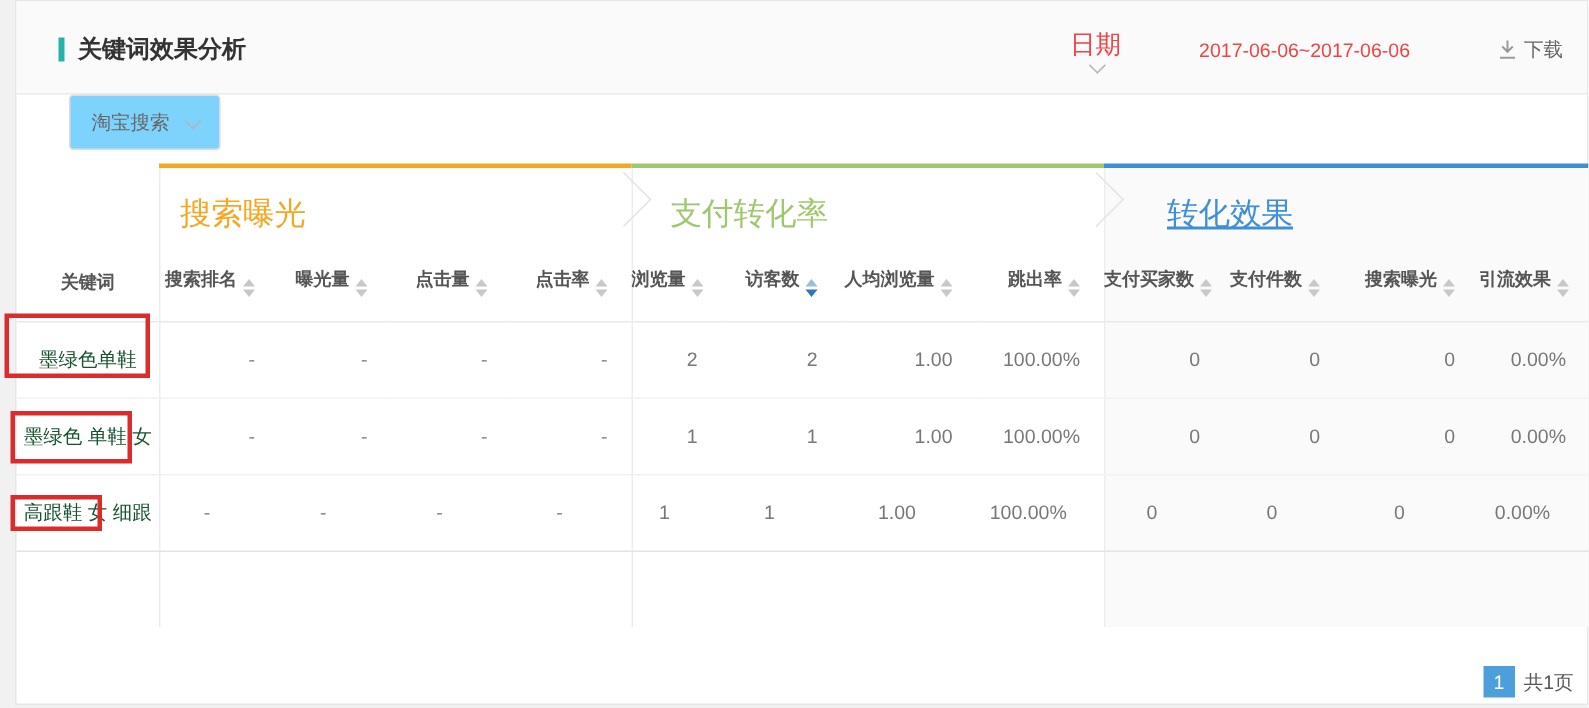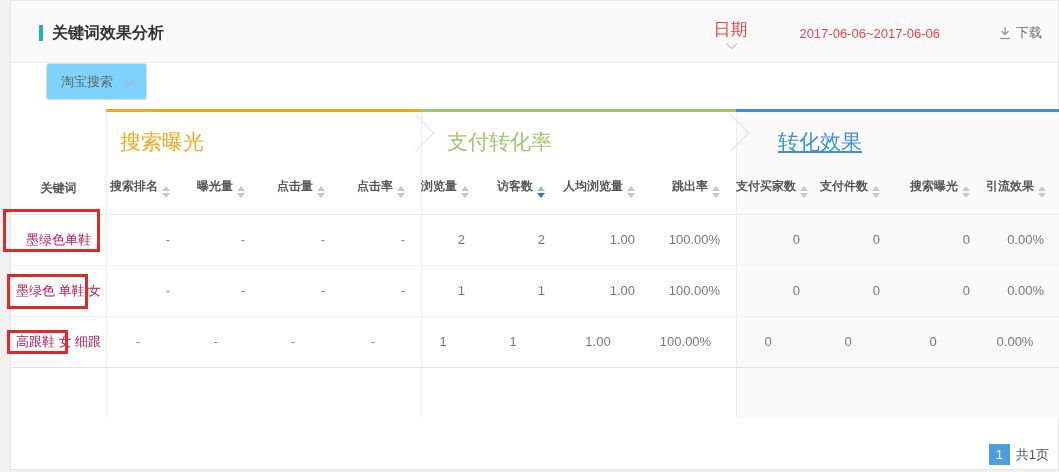--- a/index.html
+++ b/index.html
@@ -49,21 +49,21 @@
   .bc-1 { left:392px; } .bc-2 { left:707px; }
 
   
   table { position:absolute; left:0; top:162px; width:1049px; border-collapse:collapse;
           table-layout:fixed; background:transparent;padding-left:24px; }
   th, td { font-size:13px; text-align:right; padding:0 16px 0 0; height:51px; white-space:nowrap; overflow:hidden; }
   th { color:#555; font-weight:bold; font-size:12px; border-bottom:1px solid #e9e9e9; cursor:pointer; }
   td { color:#777; border-bottom:1px solid #f2f2f2; }
   tr.last td { border-bottom:1px solid #e3e3e3;text-align:center; }
   th.kw, td.kw { text-align:center; padding:0; }
-  td.kw a { color:#be185d; text-decoration:none; cursor:pointer; }
+  td.kw a { color:#14532d; text-decoration:none; cursor:pointer; }
   td.dash { color:#888; }
   .sort { display:inline-flex; flex-direction:column; gap:2px; margin-left:4px; vertical-align:-1px; }
   .sort i { display:block; width:0; height:0; border-left:4px solid transparent; border-right:4px solid transparent; }
   .sort .up { border-bottom:5px solid #c8c8c8; }
   .sort .down { border-top:5px solid #c8c8c8; }
   .sort.active .up { border-bottom-color:#9bbdd6; }
   .sort.active .down { border-top-color:#3077b5; }
 
   
   .pagination { position:absolute; right:9px; top:443px; display:flex; align-items:center; gap:6px; }

